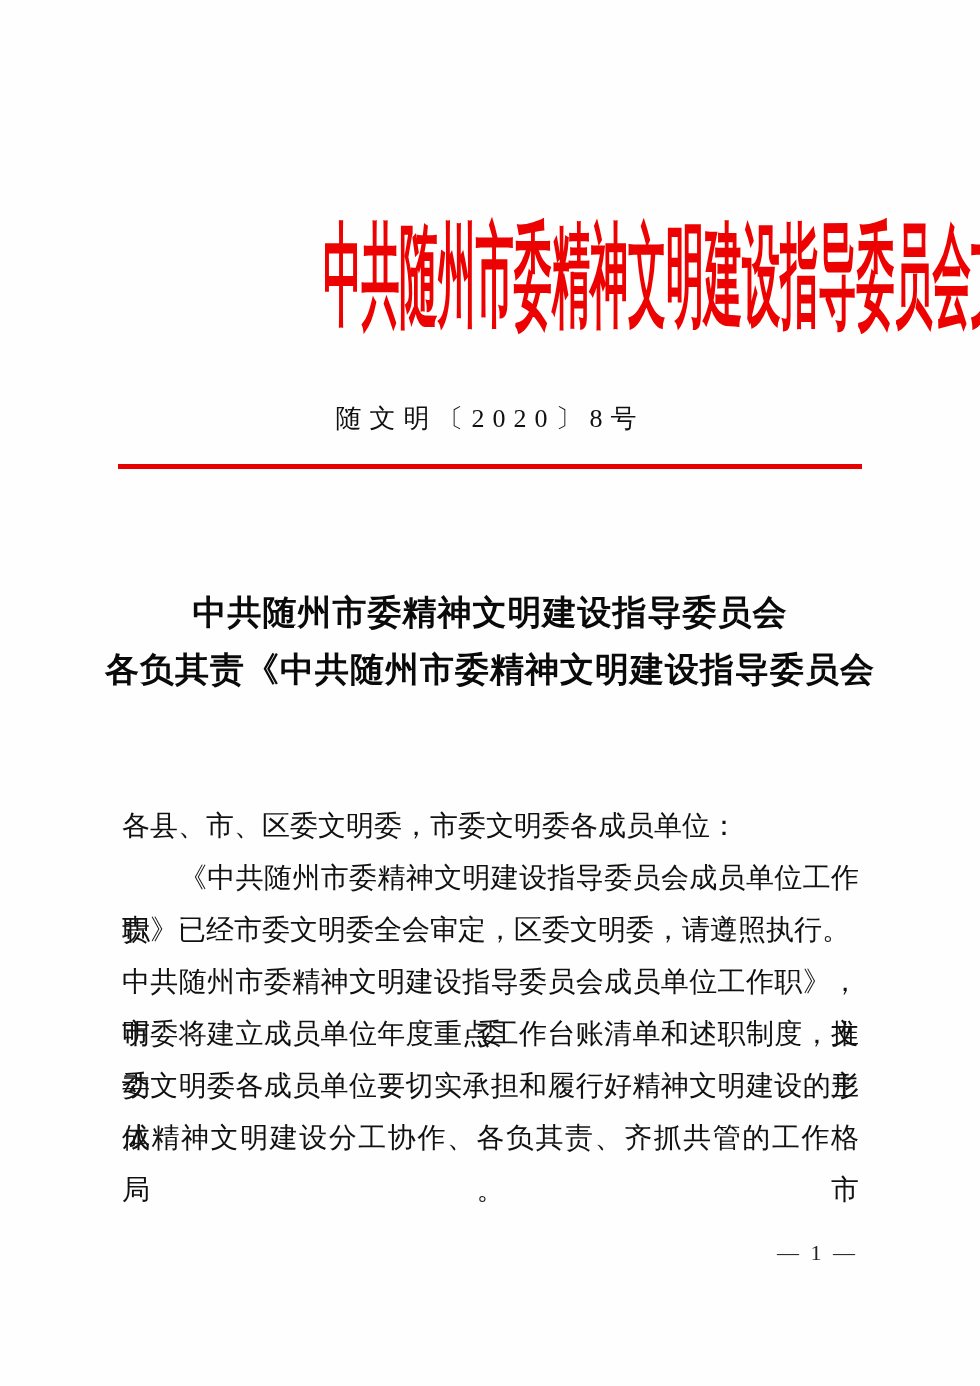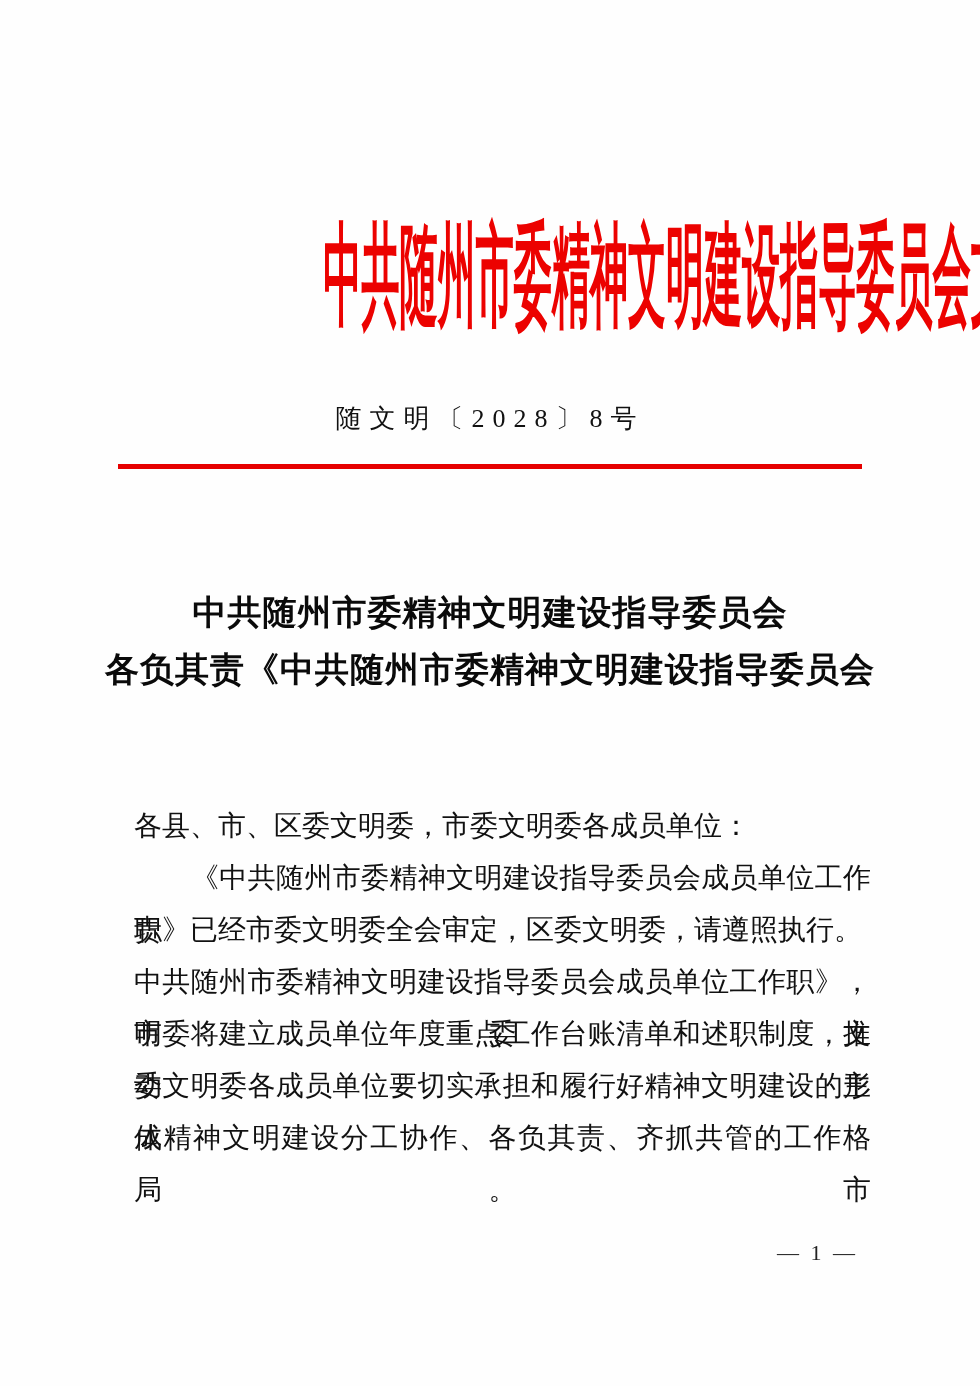--- a/index.html
+++ b/index.html
@@ -57,21 +57,21 @@
     text-align: center;
     font-weight: bold;
     font-size: 34px;
     line-height: 57px;
     color: #0a0a0a;
     letter-spacing: 1px;
   }
   .body {
     position: absolute;
     top: 800px;
-    left: 134px;
+    left: 122px;
     width: 737px;
     font-size: 28px;
     line-height: 52px;
     color: #111111;
   }
   .body-line {
     height: 52px;
     white-space: nowrap;
     text-align: left;
   }
@@ -93,21 +93,21 @@
     color: #222222;
   }
 </style>
 </head>
 <body>
 
 <div class="page">
 
   <div class="red-banner">中共随州市委精神文明建设指导委员会文件</div>
 
-  <div class="doc-number">随文明〔2028〕8号</div>
+  <div class="doc-number">随文明〔2020〕8号</div>
 
   <div class="red-rule"></div>
 
   <div class="doc-title">
     <div>中共随州市委精神文明建设指导委员会</div>
     <div>各负其责《中共随州市委精神文明建设指导委员会</div>
   </div>
 
   <div class="body">
       <div class="body-line">各县、市、区委文明委，市委文明委各成员单位：</div>

